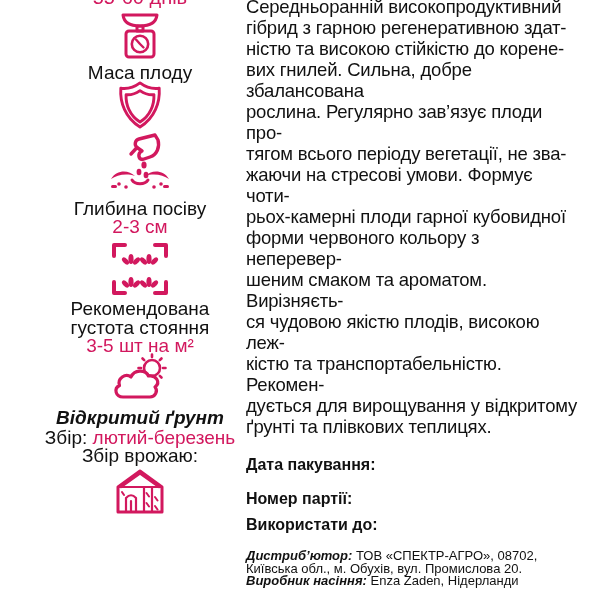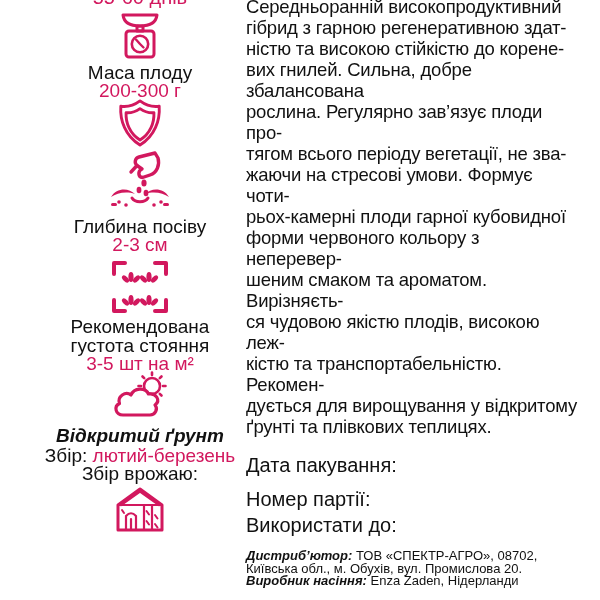--- a/index.html
+++ b/index.html
@@ -19,21 +19,21 @@
   .left-col .val{font-size:19px;line-height:18px;}
   .left-col svg{display:block;margin:0 auto;}
   .clip-top{font-size:20px;line-height:20px;margin-top:-13px;}
 
   .right-col{
     position:absolute;left:246px;top:0;width:332px;text-align:left;
   }
   .description{
     font-size:18.5px;line-height:21px;margin-top:-4px;letter-spacing:-0.2px;
   }
-  .field{font-size:20px;line-height:22px;font-weight:400;}
+  .field{font-size:16px;line-height:22px;font-weight:700;}
   .dist{font-size:13px;line-height:12.7px;margin-top:14px;}
 
   svg .st{fill:none;stroke:#d2185e;stroke-linecap:round;stroke-linejoin:round;}
   svg .fl{fill:#d2185e;stroke:none;}
 </style>
 </head>
 <body>
 
 <div class="left-col">
 
@@ -41,21 +41,20 @@
 
   <svg width="50" height="48" viewBox="0 0 50 48" style="margin-top:5px">
     <path class="st" stroke-width="3" d="M8 3 L42 3 C41 11 34 14 25 14 C16 14 9 11 8 3 Z"></path>
     <rect class="st" stroke-width="3" x="22" y="14" width="6" height="5"></rect>
     <rect class="st" stroke-width="3" x="11" y="19" width="28" height="26" rx="3"></rect>
     <circle class="st" stroke-width="2.6" cx="25" cy="32" r="8.2"></circle>
     <path class="st" stroke-width="2.4" d="M25 32 L21 27.5 M25 32 L28.5 35.5"></path>
   </svg>
 
   <div class="lbl" style="margin-top:3px">Маса плоду</div>
-  <div class="val pink">200-300 г</div>
 
   <svg width="46" height="48" viewBox="0 0 46 50" style="margin-top:-1px">
     <path class="st" stroke-width="3" d="M23 2 C29 6.5 36.5 8.5 43 7.6 C44 22 38.5 38.5 23 48 C7.5 38.5 2 22 3 7.6 C9.5 8.5 17 6.5 23 2 Z"></path>
     <path class="st" stroke-width="3" d="M23 10 C27.5 13.2 33 14.7 37.5 14.3 C38 24.5 33.8 36 23 42.7 C12.2 36 8 24.5 8.5 14.3 C13 14.7 18.5 13.2 23 10 Z"></path>
   </svg>
 
 
   <svg width="66" height="62" viewBox="0 0 66 62" style="margin-top:3px">
     <path class="st" stroke-width="3.4" d="M48 3 L32 7 C28 8 27 13 30 15.5 L35 19 C30.5 21 31 27 35.5 27.5 L43 25 C50 22.5 53 15 51 8 Z"></path>
     <path class="st" stroke-width="3.4" d="M30 15.5 L24 22"></path>

